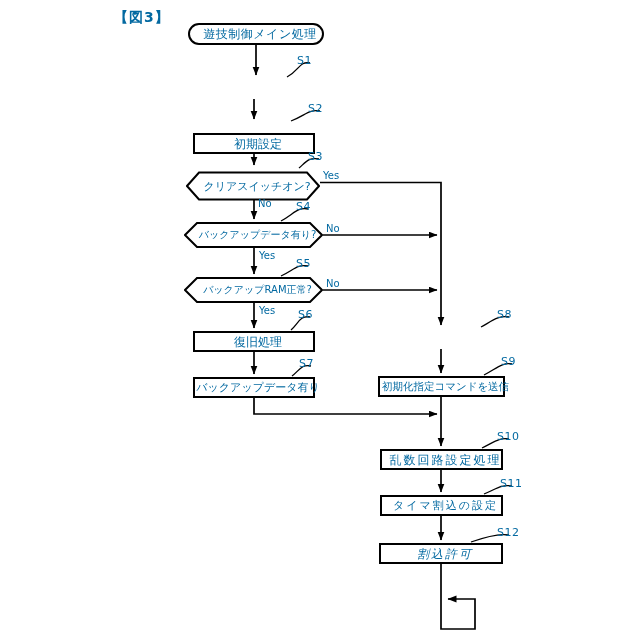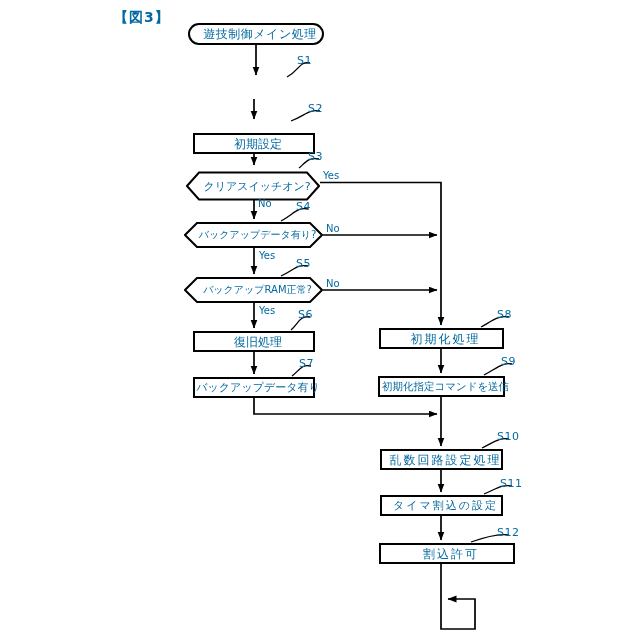--- a/index.html
+++ b/index.html
@@ -30,21 +30,21 @@
   .n-s2{left:193px;top:122px;width:122px;height:21px;margin-top:11px;}
   .n-s3{left:186px;top:168px;width:134px;height:36px;}
   .n-s4{left:184px;top:222px;width:139px;height:26px;}
   .n-s5{left:184px;top:277px;width:139px;height:26px;}
   .n-s6{left:193px;top:331px;width:122px;height:21px;}
   .n-s7{left:193px;top:377px;width:122px;height:21px;}
   .n-s8{left:379px;top:328px;width:125px;height:21px;}
   .n-s9{left:378px;top:376px;width:127px;height:21px;}
   .n-s10{left:380px;top:449px;width:123px;height:21px;}
   .n-s11{left:380px;top:495px;width:123px;height:21px;}
-  .n-s12{left:379px;top:543px;width:136px;height:21px;}
+  .n-s12{left:379px;top:543px;width:124px;height:21px;font-style:italic;}
   
   .l-s1{left:297px;top:54px;}  .l-s2{left:308px;top:102px;}
   .l-s3{left:308px;top:150px;} .l-s4{left:296px;top:200px;}
   .l-s5{left:296px;top:257px;} .l-s6{left:298px;top:308px;}
   .l-s7{left:299px;top:357px;} .l-s8{left:497px;top:308px;}
   .l-s9{left:501px;top:355px;} .l-s10{left:497px;top:430px;}
   .l-s11{left:500px;top:477px;}.l-s12{left:497px;top:526px;}
   
   .b-s3-yes{left:323px;top:170px;} .b-s3-no{left:258px;top:198px;}
   .b-s4-no{left:326px;top:223px;}  .b-s4-yes{left:259px;top:250px;}
@@ -125,23 +125,20 @@
     </svg>
     <span class="txt f10s">バックアップRAM正常?</span>
   </div>
 
   <div class="node proc n-s6">
     <span>復旧処理</span>
   </div>
   <div class="node proc f11 n-s7">
     <span>バックアップデータ有り</span>
   </div>
-  <div class="node proc n-s8">
-    <span class="ls2">初期化処理</span>
-  </div>
   <div class="node proc f10 n-s9">
     <span>初期化指定コマンドを送信</span>
   </div>
   <div class="node proc n-s10">
     <span class="ls2">乱数回路設定処理</span>
   </div>
   <div class="node proc f11 n-s11">
     <span class="ls2">タイマ割込の設定</span>
   </div>
   <div class="node proc n-s12">

